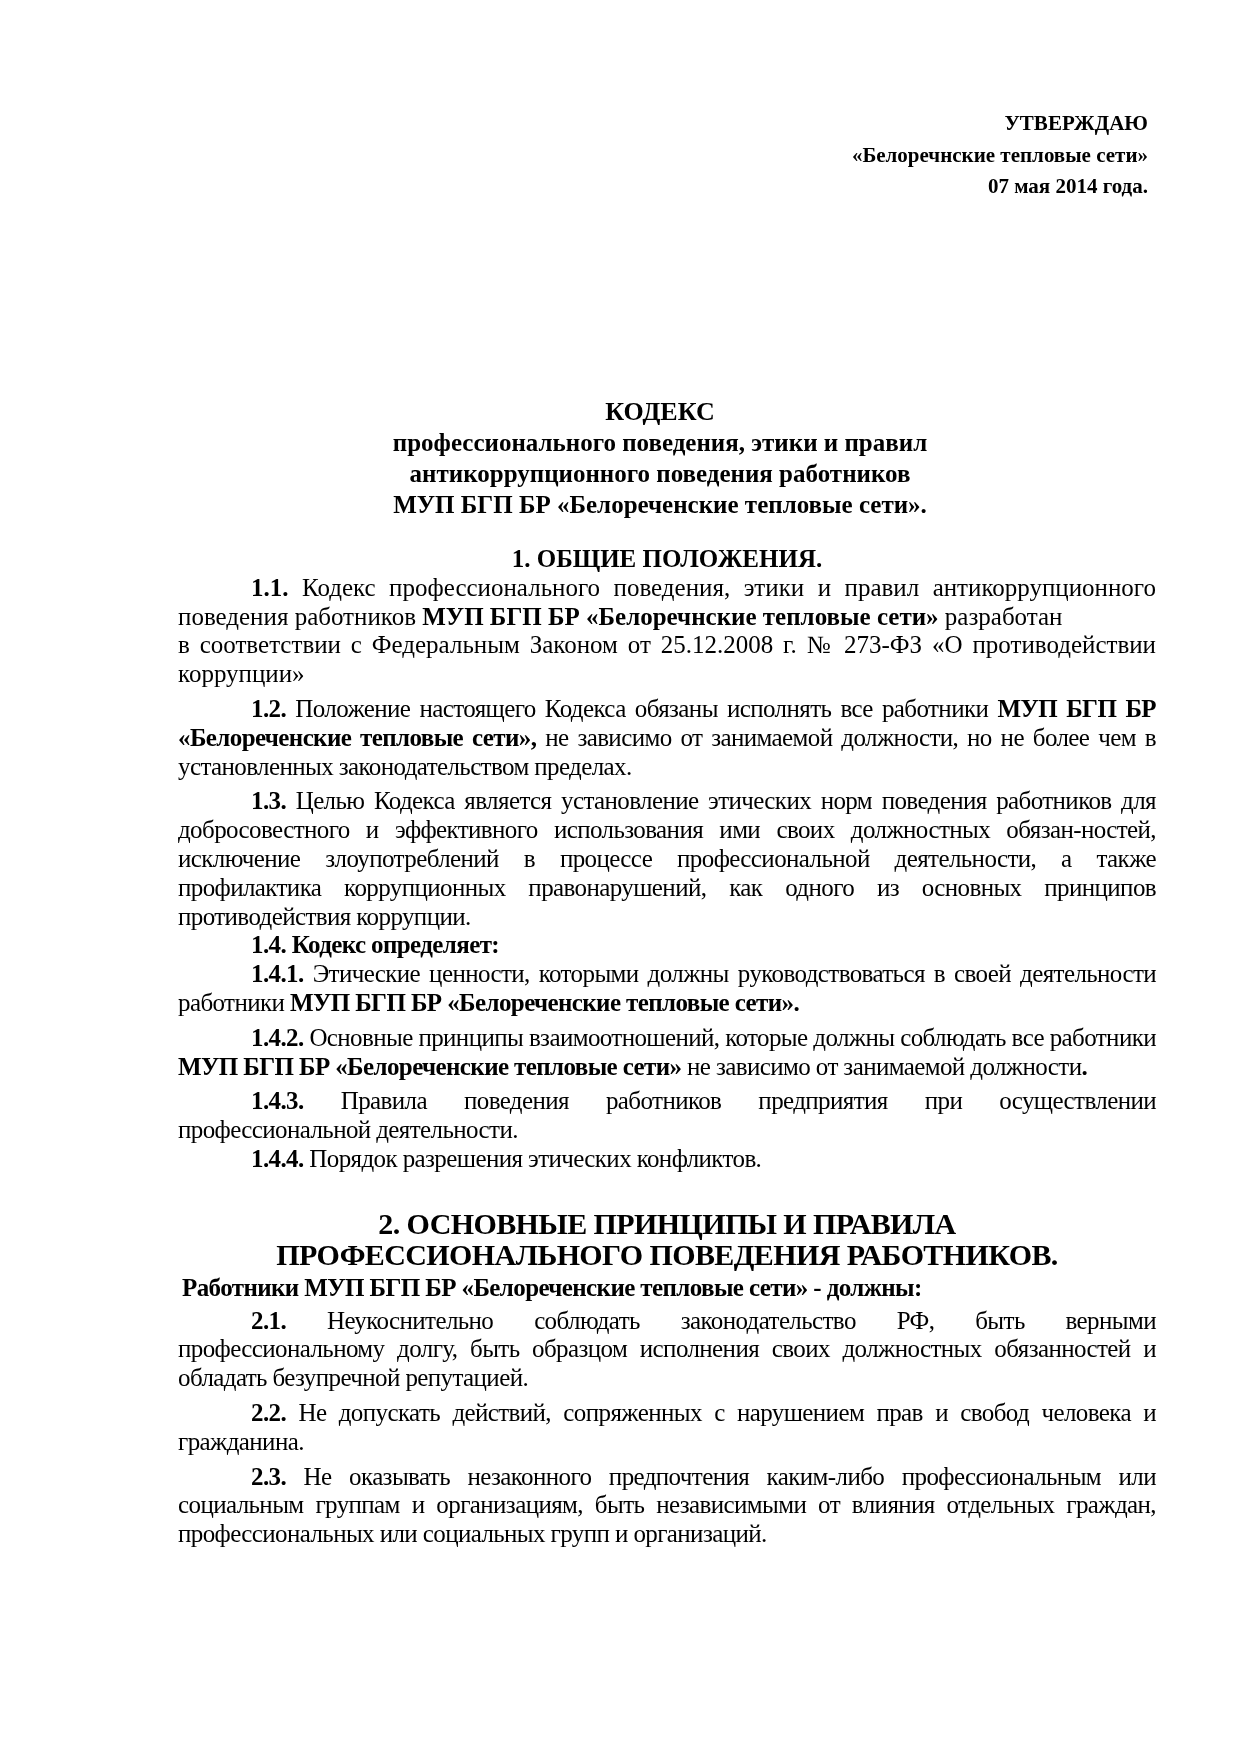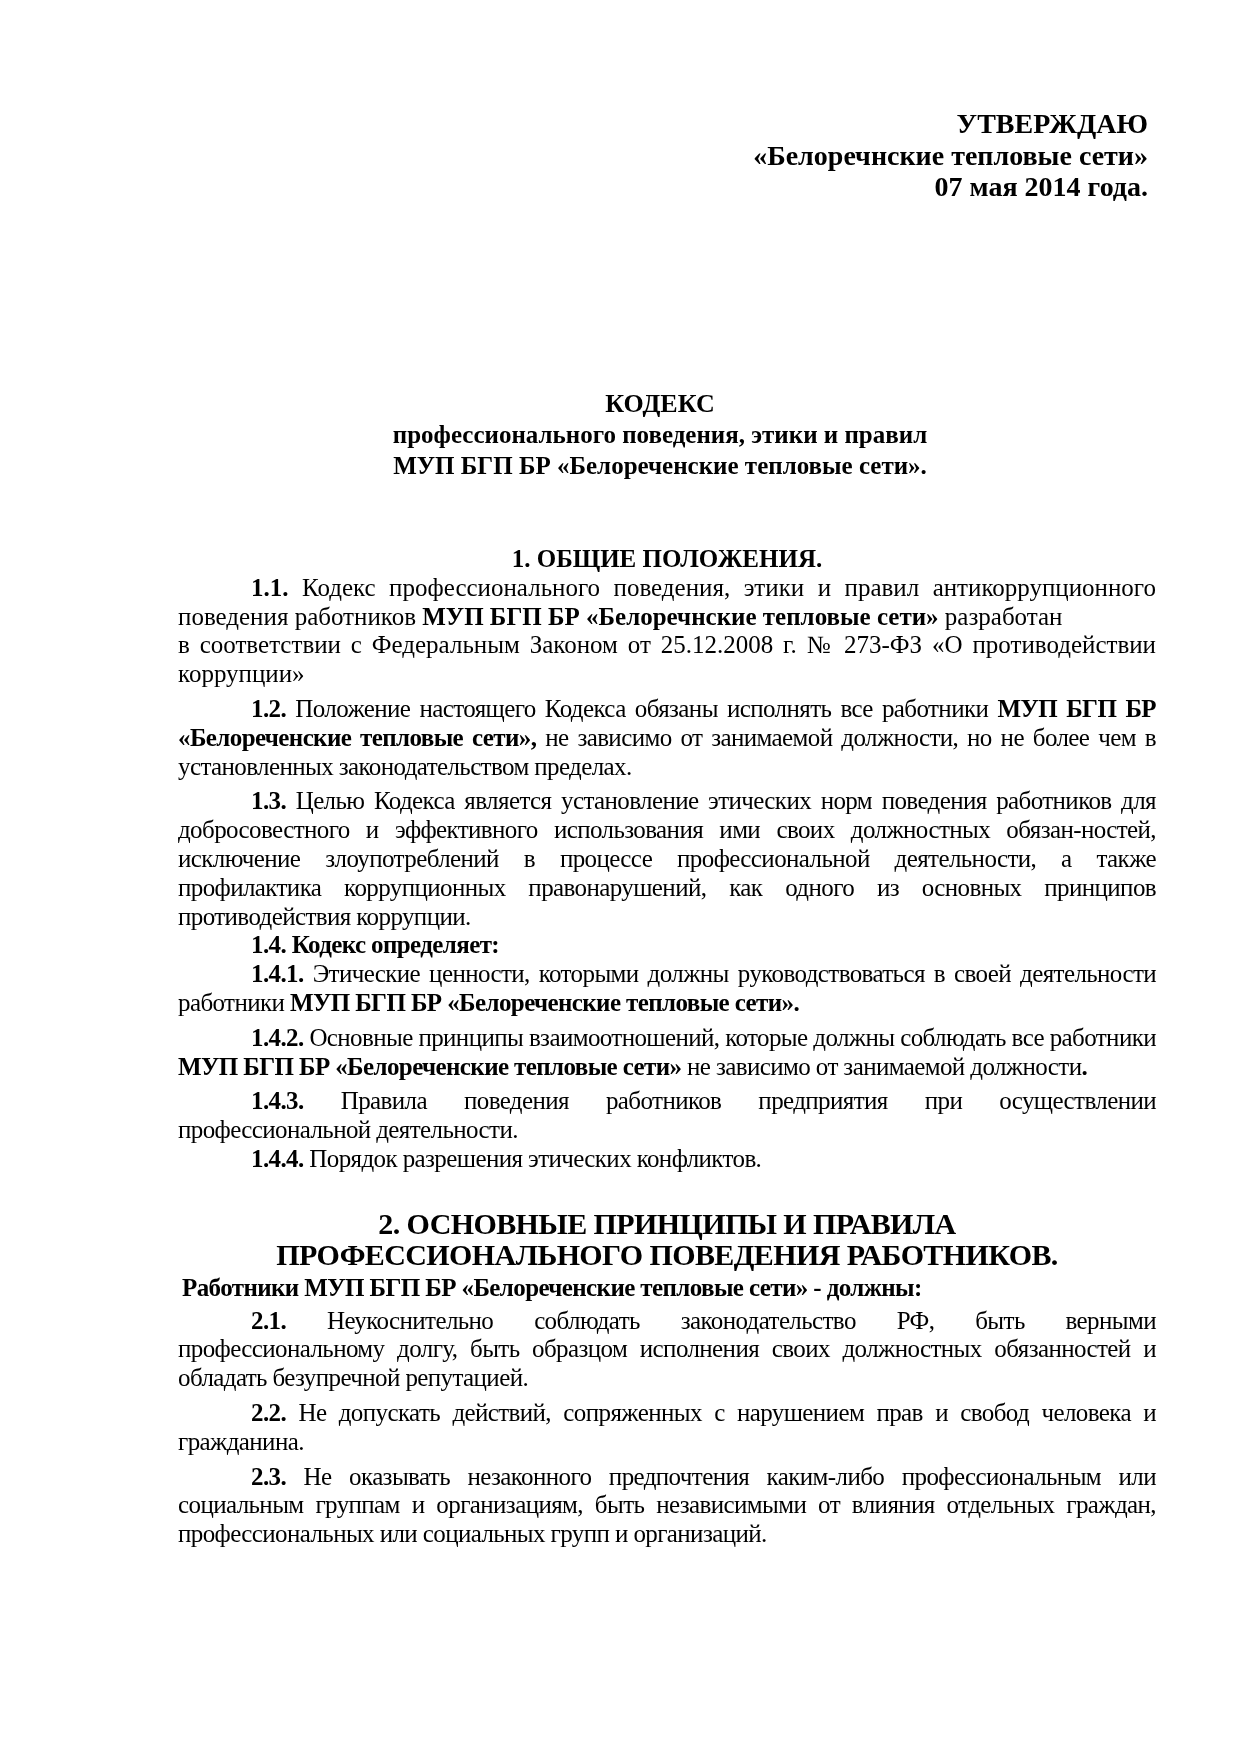--- a/index.html
+++ b/index.html
@@ -3,27 +3,27 @@
 <meta charset="utf-8">
 <style>
   html, body { margin: 0; padding: 0; background: #ffffff; }
   body {
     width: 1240px; height: 1754px; position: relative; overflow: hidden;
     font-family: "Liberation Serif", "DejaVu Serif", serif;
     color: #000;
   }
   .approval {
     position: absolute; right: 92px; top: 108px;
-    text-align: right; font-weight: bold; font-size: 28px; line-height: 31.5px;
+    text-align: right; font-weight: bold; font-size: 21px; line-height: 31.5px;
   }
   .approval div { white-space: nowrap; }
   .sigline { display: inline-block; width: 208px; border-bottom: 2px solid #000; height: 20px; vertical-align: baseline; margin-right: 8px; }
 
   .title-block {
-    position: absolute; left: 180px; width: 960px; top: 388px;
+    position: absolute; left: 180px; width: 960px; top: 396px;
     text-align: center; font-weight: bold; font-size: 25px; line-height: 31px;
   }
   .title-block .t1 { font-size: 26px; }
 
   .body {
     position: absolute; left: 178px; width: 978px; top: 545px;
     font-size: 25px; line-height: 28.8px;
   }
   .sec-heading { text-align: center; font-weight: bold; margin: 0; }
   .p { margin: 0; text-align: justify; text-indent: 73px; }
@@ -40,20 +40,21 @@
 
 <div class="approval">
   <div>УТВЕРЖДАЮ</div>
   <div>«Белоречнские тепловые сети»</div>
   <div>07 мая 2014 года.</div>
 </div>
 
 <div class="title-block">
   <div class="t1">КОДЕКС</div>
   <div>профессионального поведения, этики и правил</div>
+  <div>антикоррупционного поведения работников</div>
   <div>МУП БГП БР «Белореченские тепловые сети».</div>
 </div>
 
 <div class="body">
   <p class="sec-heading">1. ОБЩИЕ ПОЛОЖЕНИЯ.</p>
 
   <p class="p last-line-left">
     <span class="b">1.1.</span><span> Кодекс профессионального поведения, этики и правил антикоррупционного поведения работников </span><span class="b">МУП БГП БР «Белоречнские тепловые сети»</span><span> разработан</span>
   </p>
   <p class="p last-line-left" style="text-indent:0"><span>в соответствии с Федеральным Законом от 25.12.2008 г. № 273-ФЗ «О противодействии коррупции»</span></p>

